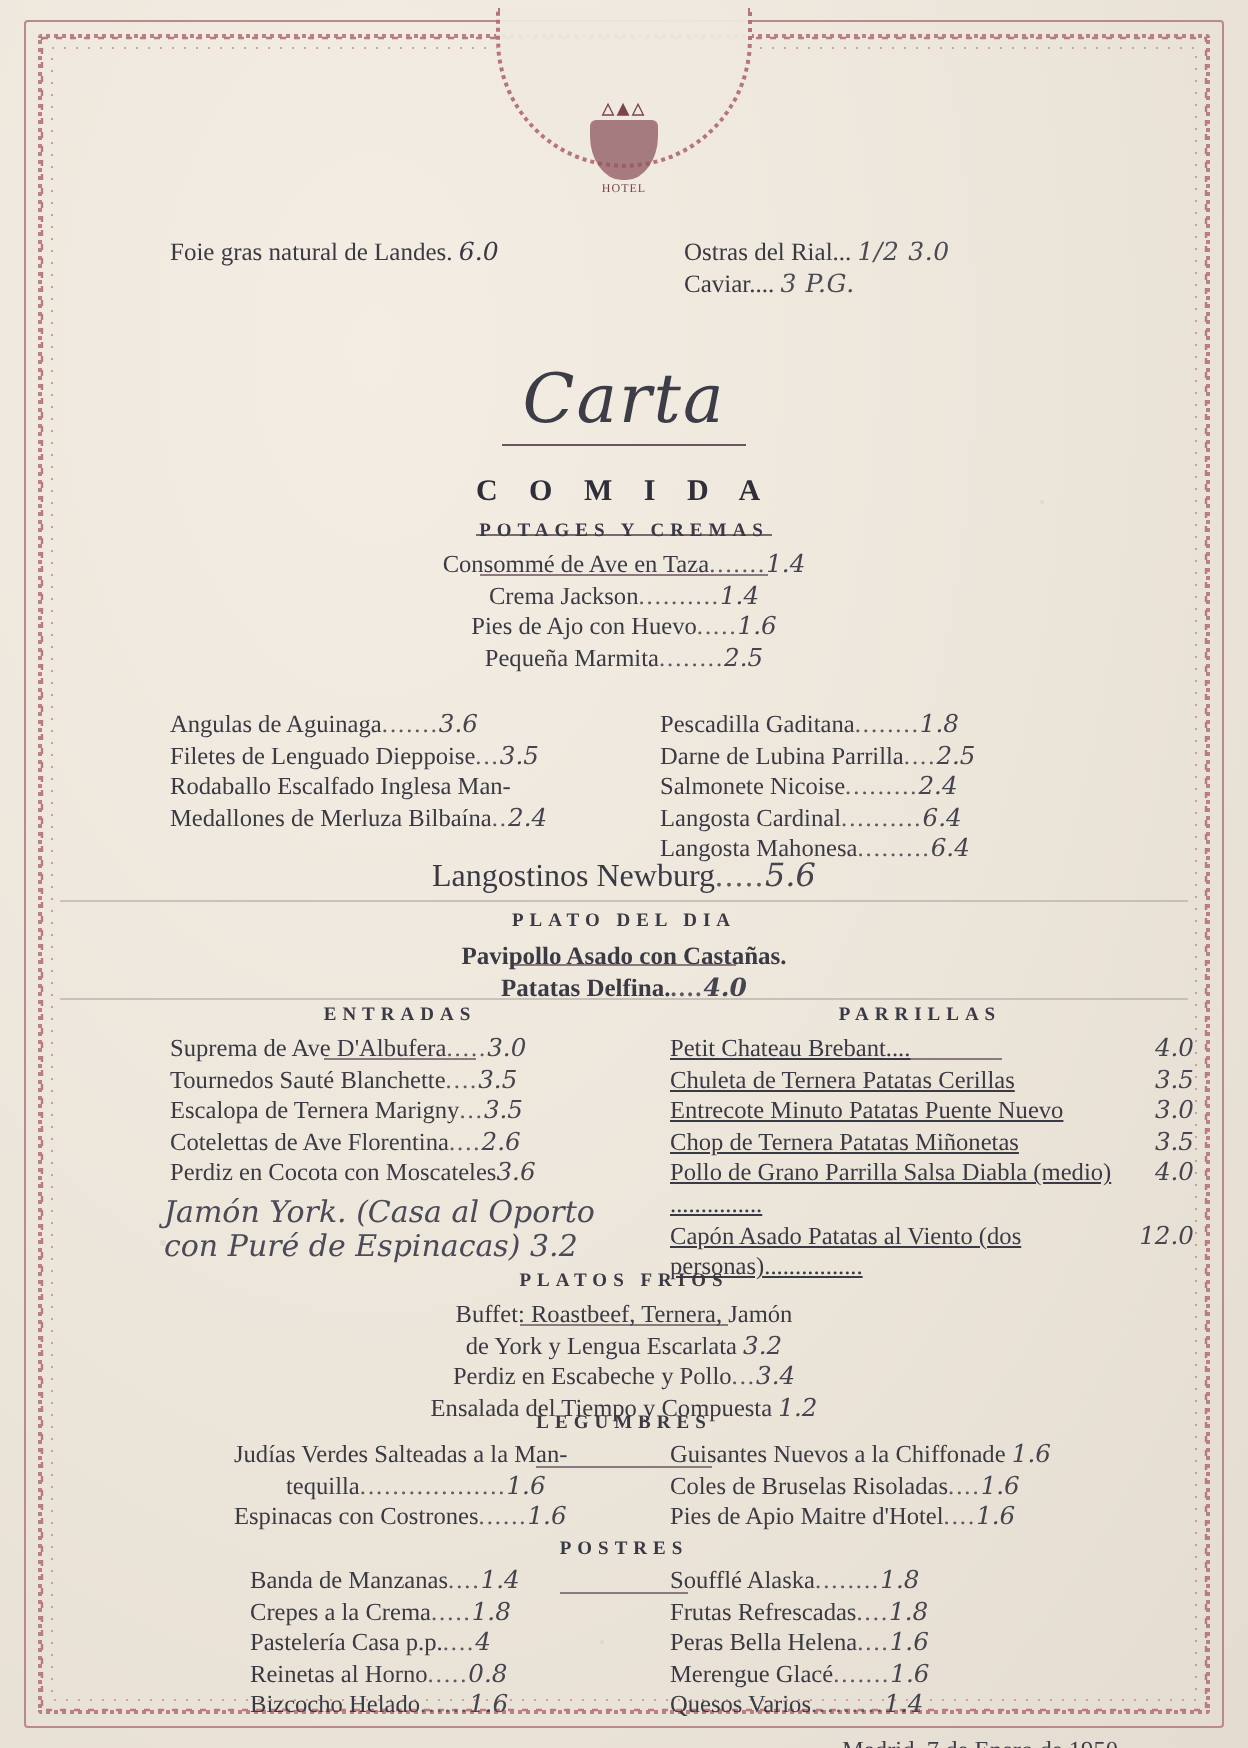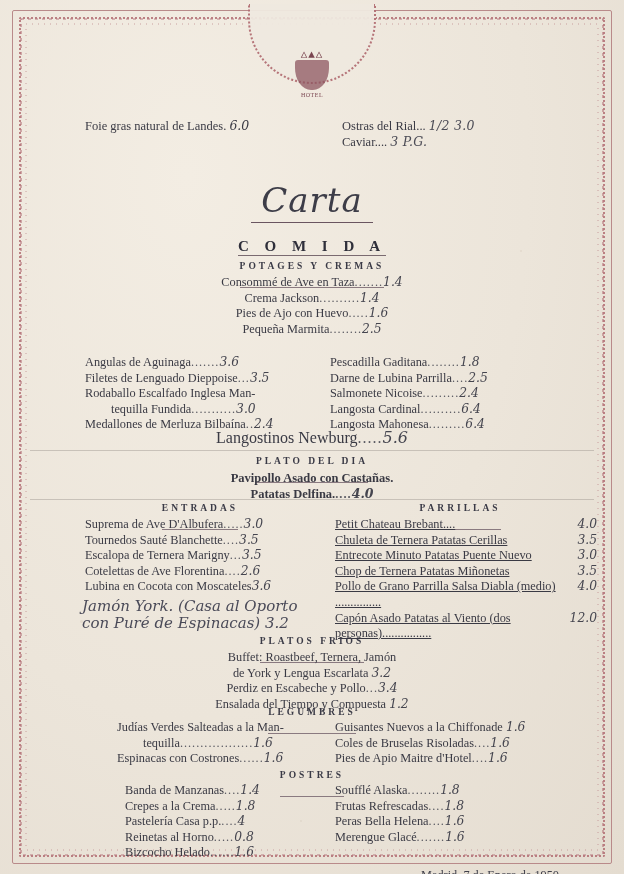--- a/index.html
+++ b/index.html
@@ -73,21 +73,21 @@
     position:absolute;top:150px;left:0;right:0;text-align:center;
     font-family:"DejaVu Serif", serif;font-style:italic;
     font-size:34px;color:#3d3d48;letter-spacing:1px;
   }
   .carta .u{display:inline-block;border-bottom:1px solid #6a5560;padding:0 10px 2px;}
 
   .comida{
     position:absolute;top:208px;left:0;right:0;text-align:center;
     font-size:15px;letter-spacing:6px;font-weight:bold;color:#2f2f3a;
   }
-  .comida .ul{border-bottom:1px solid #7a6a70;padding-bottom:1px;}
+  .comida .ul{border-bottom:1px solid #7a6a70;padding-bottom:13px;}
 
   .sectitle{
     text-align:center;font-size:9.5px;letter-spacing:3px;font-weight:bold;
     color:#3a3a46;
   }
   .sectitle span{border-bottom:1px solid #8a7a80;padding-bottom:16px;}
 
   .rule{
     position:absolute;left:0;right:0;height:1px;background:#a9a29a;opacity:.55;
   }
@@ -203,21 +203,20 @@
       <li><span>Consommé de Ave en Taza</span><span class="dots">.......</span><span class="price">1.4</span></li>
       <li><span>Crema Jackson</span><span class="dots">..........</span><span class="price">1.4</span></li>
       <li><span>Pies de Ajo con Huevo</span><span class="dots">.....</span><span class="price">1.6</span></li>
       <li><span>Pequeña Marmita</span><span class="dots">........</span><span class="price">2.5</span></li>
     </ul>
 
     <ul class="items" id="pescados-left">
       <li><span>Angulas de Aguinaga</span><span class="dots">.......</span><span class="price">3.6</span></li>
       <li><span>Filetes de Lenguado Dieppoise</span><span class="dots">...</span><span class="price">3.5</span></li>
       <li><span>Rodaballo Escalfado Inglesa Man-</span></li>
-      <li class="cont"><span>tequilla Fundida</span><span class="dots">...........</span><span class="price">3.0</span></li>
       <li><span>Medallones de Merluza Bilbaína</span><span class="dots">..</span><span class="price">2.4</span></li>
     </ul>
     <ul class="items" id="pescados-right">
       <li><span>Pescadilla Gaditana</span><span class="dots">........</span><span class="price">1.8</span></li>
       <li><span>Darne de Lubina Parrilla</span><span class="dots">....</span><span class="price">2.5</span></li>
       <li><span>Salmonete Nicoise</span><span class="dots">.........</span><span class="price">2.4</span></li>
       <li><span>Langosta Cardinal</span><span class="dots">..........</span><span class="price">6.4</span></li>
       <li><span>Langosta Mahonesa</span><span class="dots">.........</span><span class="price">6.4</span></li>
     </ul>
     <div id="langostinos">
@@ -237,21 +236,21 @@
     <div class="rule" id="rule2"></div>
 
     <div class="sectitle" id="entradas-title">
       <span>ENTRADAS</span>
     </div>
     <ul class="items" id="entradas">
       <li><span>Suprema de Ave D'Albufera</span><span class="dots">.....</span><span class="price">3.0</span></li>
       <li><span>Tournedos Sauté Blanchette</span><span class="dots">....</span><span class="price">3.5</span></li>
       <li><span>Escalopa de Ternera Marigny</span><span class="dots">...</span><span class="price">3.5</span></li>
       <li><span>Cotelettas de Ave Florentina</span><span class="dots">....</span><span class="price">2.6</span></li>
-      <li><span>Lubina en Cocota con Moscateles</span><span class="dots"></span><span class="price">3.6</span></li>
+      <li><span>Perdiz en Cocota con Moscateles</span><span class="dots"></span><span class="price">3.6</span></li>
     </ul>
 
     <div id="handwritten" class="hw">
       <div>Jamón York. (Casa al Oporto</div>
       <div>
         <span>con Puré de Espinacas)</span>
         <span>3.2</span>
       </div>
     </div>
 
@@ -299,20 +298,21 @@
       <li><span>Crepes a la Crema</span><span class="dots">.....</span><span class="price">1.8</span></li>
       <li><span>Pastelería Casa p.p.</span><span class="dots">....</span><span class="price">4</span></li>
       <li><span>Reinetas al Horno</span><span class="dots">.....</span><span class="price">0.8</span></li>
       <li><span>Bizcocho Helado</span><span class="dots">......</span><span class="price">1.6</span></li>
     </ul>
     <ul class="items" id="postres-right">
       <li><span>Soufflé Alaska</span><span class="dots">........</span><span class="price">1.8</span></li>
       <li><span>Frutas Refrescadas</span><span class="dots">....</span><span class="price">1.8</span></li>
       <li><span>Peras Bella Helena</span><span class="dots">....</span><span class="price">1.6</span></li>
       <li><span>Merengue Glacé</span><span class="dots">.......</span><span class="price">1.6</span></li>
+      <li><span>Quesos Varios</span><span class="dots">.........</span><span class="price">1.4</span></li>
     </ul>
 
     <div id="datestamp">Madrid, 7 de Enero de 1950</div>
 
   </div>
 
   <div class="speck" style="left:80px;top:620px;width:3px;height:3px;"></div>
   <div class="speck" style="left:520px;top:250px;width:2px;height:2px;"></div>
   <div class="speck" style="left:300px;top:820px;width:2px;height:2px;"></div>
 </div>

